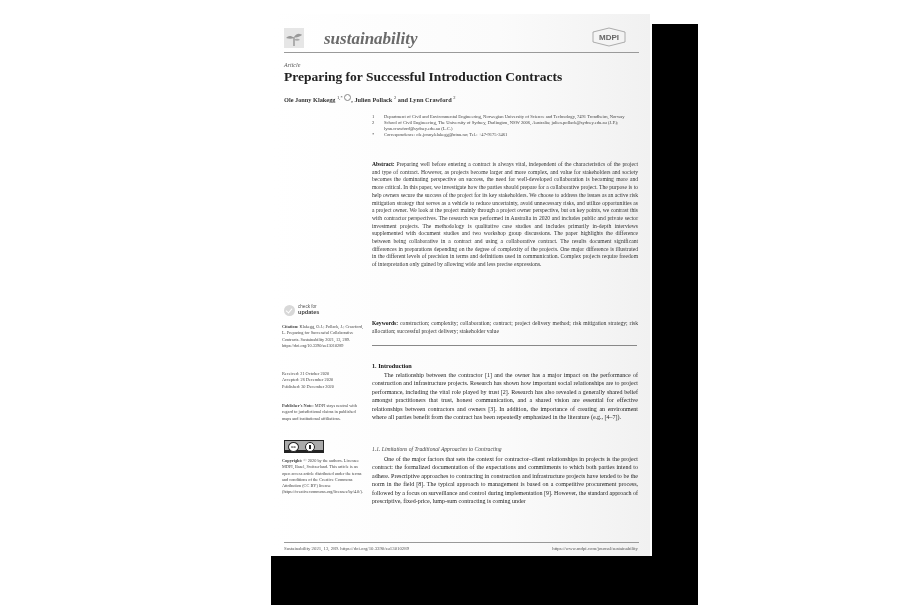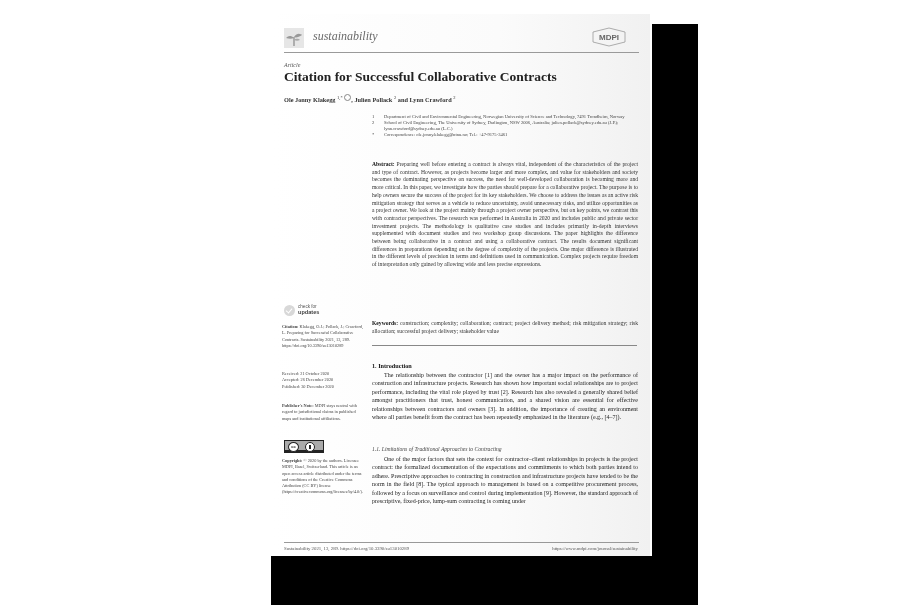--- a/index.html
+++ b/index.html
@@ -10,21 +10,21 @@
     .shadow-right { position: absolute; left: 652px; top: 24px; width: 46px; height: 581px; background: #000; }
     .shadow-bottom { position: absolute; left: 271px; top: 556px; width: 427px; height: 49px; background: #000; }
     .page {
       position: absolute; left: 272px; top: 14px; width: 378px; height: 542px;
       background: linear-gradient(90deg, #ffffff 0%, #fbfbfb 60%, #f1f1f1 100%);
       overflow: hidden;
     }
     .hdr { position: absolute; left: 12px; top: 12px; width: 355px; height: 26px; border-bottom: 1px solid #9a9a9a; }
     .logo-box { position: absolute; left: 0; top: 2px; width: 20px; height: 20px; background: #e6e6e6; }
     .logo-box svg { width: 20px; height: 20px; }
-    .journal { position: absolute; left: 29px; top: 3px; font-style: italic; font-weight: normal; font-size: 12px; color: #6a6a6a; }
+    .journal { position: absolute; left: 40px; top: 3px; font-style: italic; font-weight: bold; font-size: 17px; color: #6a6a6a; }
     .mdpi { position: absolute; right: 12px; top: 1px; width: 36px; height: 20px; }
     .mdpi svg { width: 36px; height: 20px; }
     .article-type { position: absolute; left: 12px; top: 48px; font-style: italic; font-size: 6px; color: #555; }
     .title { position: absolute; left: 12px; top: 55px; font-size: 13.5px; font-weight: bold; color: #222; white-space: nowrap; }
     .authors { position: absolute; left: 12px; top: 80px; font-size: 6.3px; font-weight: bold; color: #333; white-space: nowrap; }
     .authors sup { font-size: 4.5px; font-weight: normal; }
     .orcid { display: inline-block; width: 5px; height: 5px; border: 0.6px solid #888; border-radius: 50%; vertical-align: 1px; }
     .affils { position: absolute; left: 100px; top: 100px; width: 265px; font-size: 4.6px; line-height: 6px; color: #444; }
     .affil { position: relative; padding-left: 12px; }
     .affil .mk { position: absolute; left: 0; top: 0; }
@@ -76,21 +76,21 @@
     <div class="journal">sustainability</div>
     <div class="mdpi">
       <svg viewBox="0 0 36 20">
           <polygon points="18,1 34,5 34,15 18,19 2,15 2,5" fill="none" stroke="#999" stroke-width="0.8"></polygon>
           <text x="18" y="13" font-family="Liberation Sans, sans-serif" font-size="8" font-weight="bold" fill="#666" text-anchor="middle">MDPI</text>
         </svg>
     </div>
   </div>
 
   <div class="article-type">Article</div>
-  <div class="title">Citation for Successful Collaborative Contracts</div>
+  <div class="title">Preparing for Successful Introduction Contracts</div>
 
   <div class="authors">
     <span>Ole Jonny Klakegg</span>
     <sup>1,*</sup>
     <span class="orcid"></span><span>, </span>
     <span>Julien Pollack</span>
     <sup>2</sup><span> and </span>
     <span>Lynn Crawford</span>
     <sup>2</sup>
   </div>

